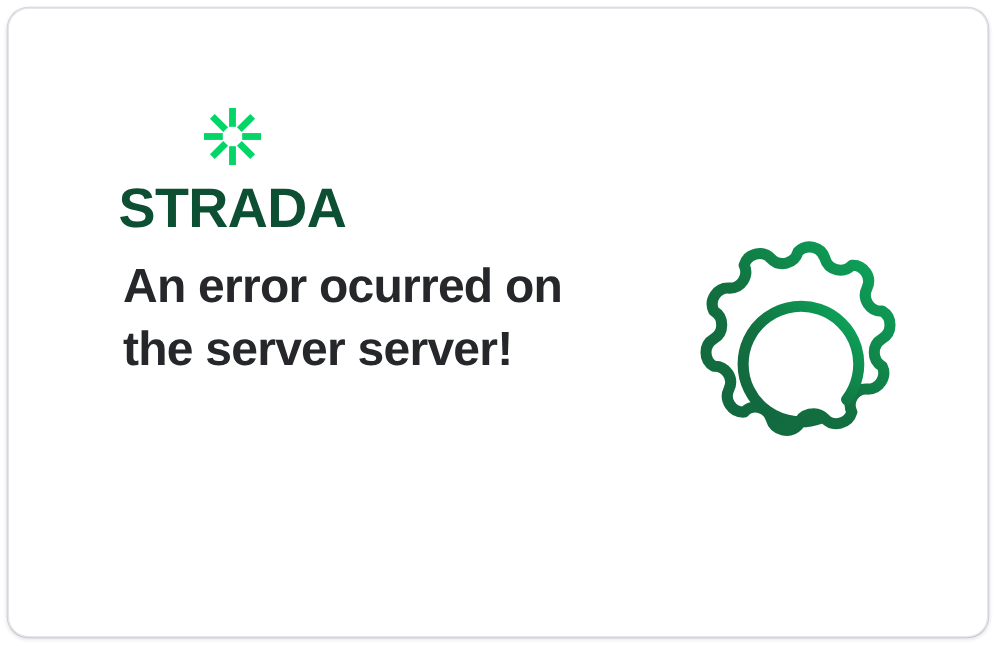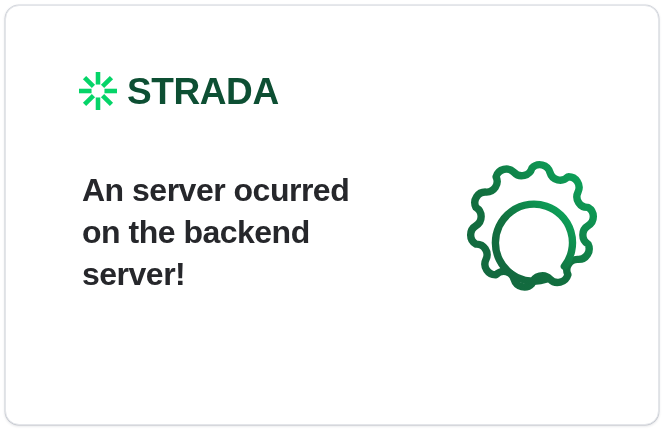--- a/index.html
+++ b/index.html
@@ -28,20 +28,21 @@
   }
 
   
   #brand-lockup {
     position: absolute;
     left: 73px;
     top: 66px;
     display: flex;
     align-items: center;
     gap: 10px;
+    flex-direction: column;
   }
 
   #brand-mark {
     width: 38px;
     height: 38px;
     display: block;
     flex: 0 0 auto;
   }
 
   #brand-wordmark {
@@ -105,21 +106,21 @@
           <rect x="44" y="0" width="12" height="33" transform="rotate(45 50 50)"></rect>
           <rect x="44" y="67" width="12" height="33" transform="rotate(45 50 50)"></rect>
           <rect x="0" y="44" width="33" height="12" transform="rotate(45 50 50)"></rect>
           <rect x="67" y="44" width="33" height="12" transform="rotate(45 50 50)"></rect>
         </g>
       </svg>
     </span>
     <span id="brand-wordmark">STRADA</span>
   </div>
 
-  <h1 id="error-message">An server ocurred on the backend server!</h1>
+  <h1 id="error-message">An error ocurred on the server server!</h1>
 
   <div id="gear-illustration">
     <svg viewBox="0 0 200 200" aria-hidden="true">
       <defs>
         <linearGradient id="gearGrad" x1="0" y1="1" x2="1" y2="0">
           <stop offset="0%" stop-color="#13663f"></stop>
           <stop offset="45%" stop-color="#12703f"></stop>
           <stop offset="100%" stop-color="#0cab5e"></stop>
         </linearGradient>
       </defs>

